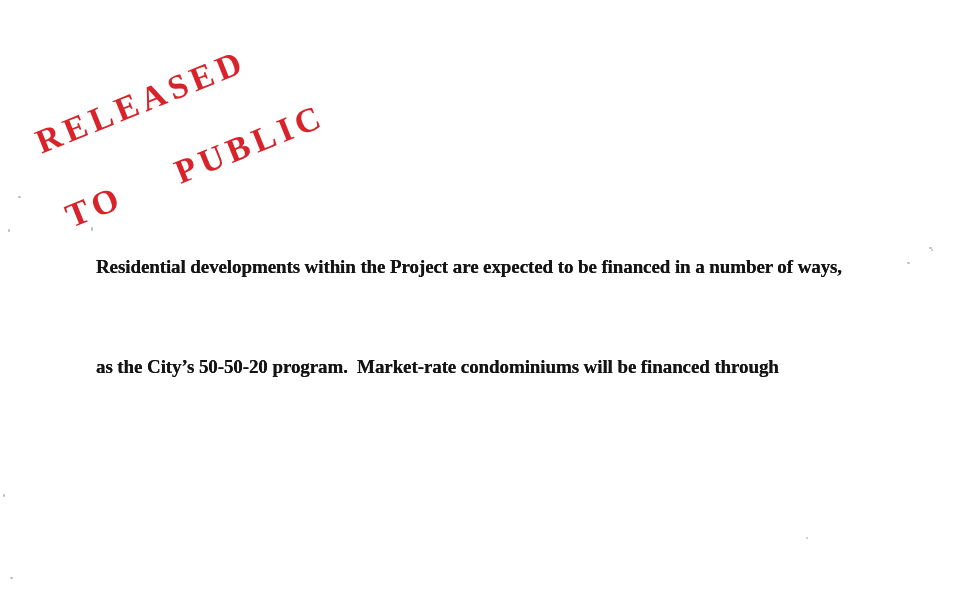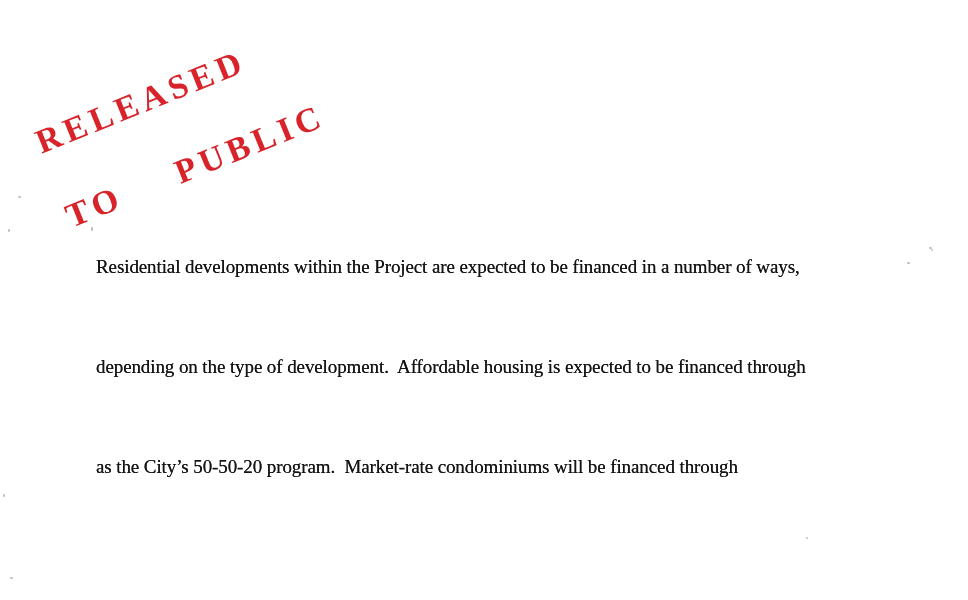--- a/index.html
+++ b/index.html
@@ -49,20 +49,21 @@
     width: 790px;
     color: #141414;
     font-size: 19px;
     letter-spacing: -0.1px;
     line-height: 33.4px;
     white-space: pre;
     text-shadow: 0 0 0.4px #2a2a2a;
   }
   .doc-text .line {
     height: 33.4px;
+    font-weight: bold;
   }
 
   
   .speck {
     position: absolute;
     background: #8a8a8a;
     opacity: 0.55;
     border-radius: 1px;
   }
 </style>
@@ -71,21 +72,20 @@
 
 <div class="page">
 
   <div class="stamp">
     <div class="stamp-line1">RELEASED</div>
     <div class="stamp-line2">TO  PUBLIC</div>
   </div>
 
   <div class="doc-text">
     <div class="line">Residential developments within the Project are expected to be financed in a number of ways,</div>
-    <div class="line">depending on the type of development.  Affordable housing is expected to be financed through</div>
     <div class="line">as the City’s 50-50-20 program.  Market-rate condominiums will be financed through</div>
     
     
     
     
     
   </div>
 
   <span class="speck" style="left:18px;  top:196px; width:3px; height:2px;"></span>
   <span class="speck" style="left:91px;  top:227px; width:2px; height:4px;"></span>

